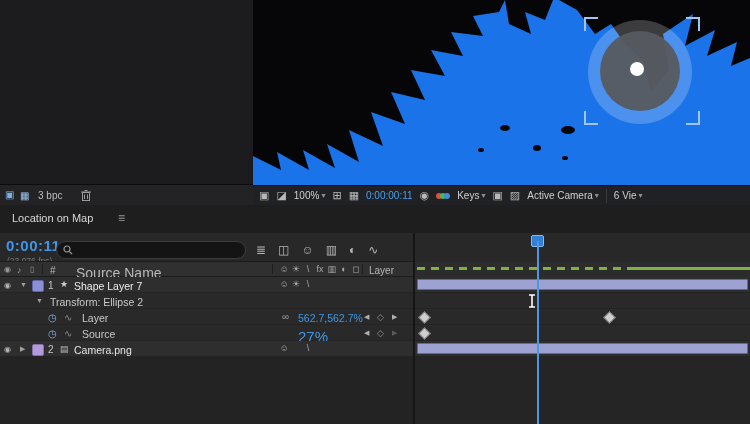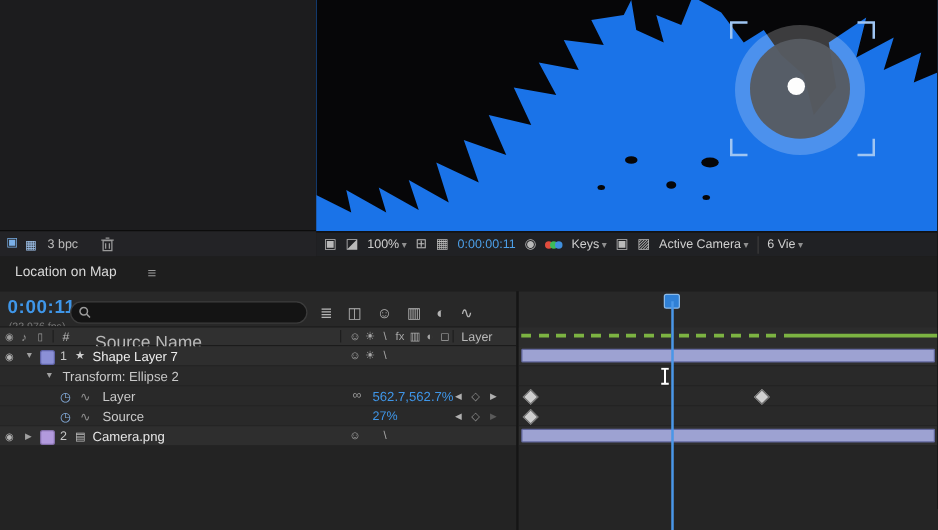--- a/index.html
+++ b/index.html
@@ -184,21 +184,21 @@
       <span class="abs" style="left:298px;top:3px;font-size:10.5px;color:#3f96e8;">562.7,562.7%</span>
       <span class="abs navarrow" style="left:364px;top:4px;">◀</span>
       <span class="abs" style="left:377px;top:3px;font-size:9px;color:#8f8f8f;">◇</span>
       <span class="abs navarrow" style="left:392px;top:4px;">▶</span>
     </div>
 
     <div class="tlrow" style="top:92px;background:#292929;">
       <span class="abs" style="left:48px;top:3px;font-size:10px;color:#86aede;">◷</span>
       <span class="abs" style="left:64px;top:3px;font-size:10px;color:#909090;">∿</span>
       <span class="abs" style="left:82px;top:3px;font-size:10.5px;color:#c9c9c9;">Source</span>
-      <span class="abs" style="left:298px;top:3px;font-size:10px;color:#3f96e8;">27%</span>
+      <span class="abs" style="left:298px;top:3px;font-size:15px;color:#3f96e8;">27%</span>
       <span class="abs navarrow" style="left:364px;top:4px;">◀</span>
       <span class="abs" style="left:377px;top:3px;font-size:9px;color:#8f8f8f;">◇</span>
       <span class="abs navarrow" style="left:392px;top:4px;color:#5a5a5a;">▶</span>
     </div>
 
     <div class="tlrow" style="top:108px;background:#2e2e2e;">
       <span class="abs" style="left:4px;top:4px;font-size:8px;color:#b5b5b5;">◉</span>
       <span class="abs" style="left:20px;top:4px;font-size:7px;color:#a0a0a0;">▶</span>
       <span class="chip" style="left:32px;background:#b29add;border:1px solid #8570ab;"></span>
       <span class="abs" style="left:48px;top:3px;font-size:10px;color:#c8c8c8;">2</span>

